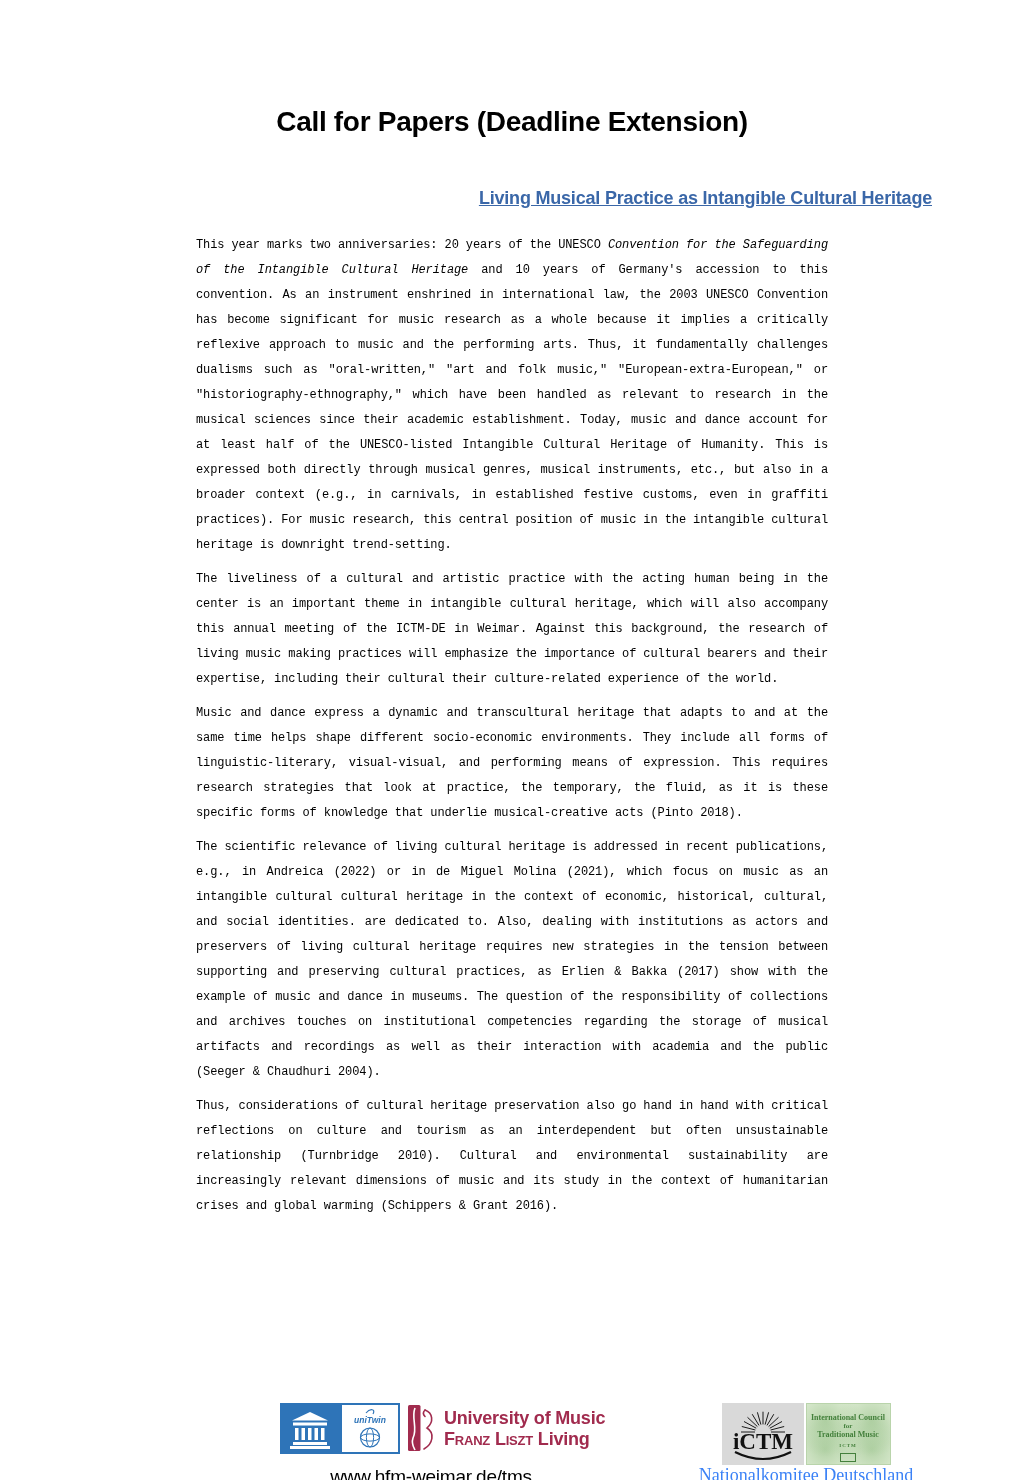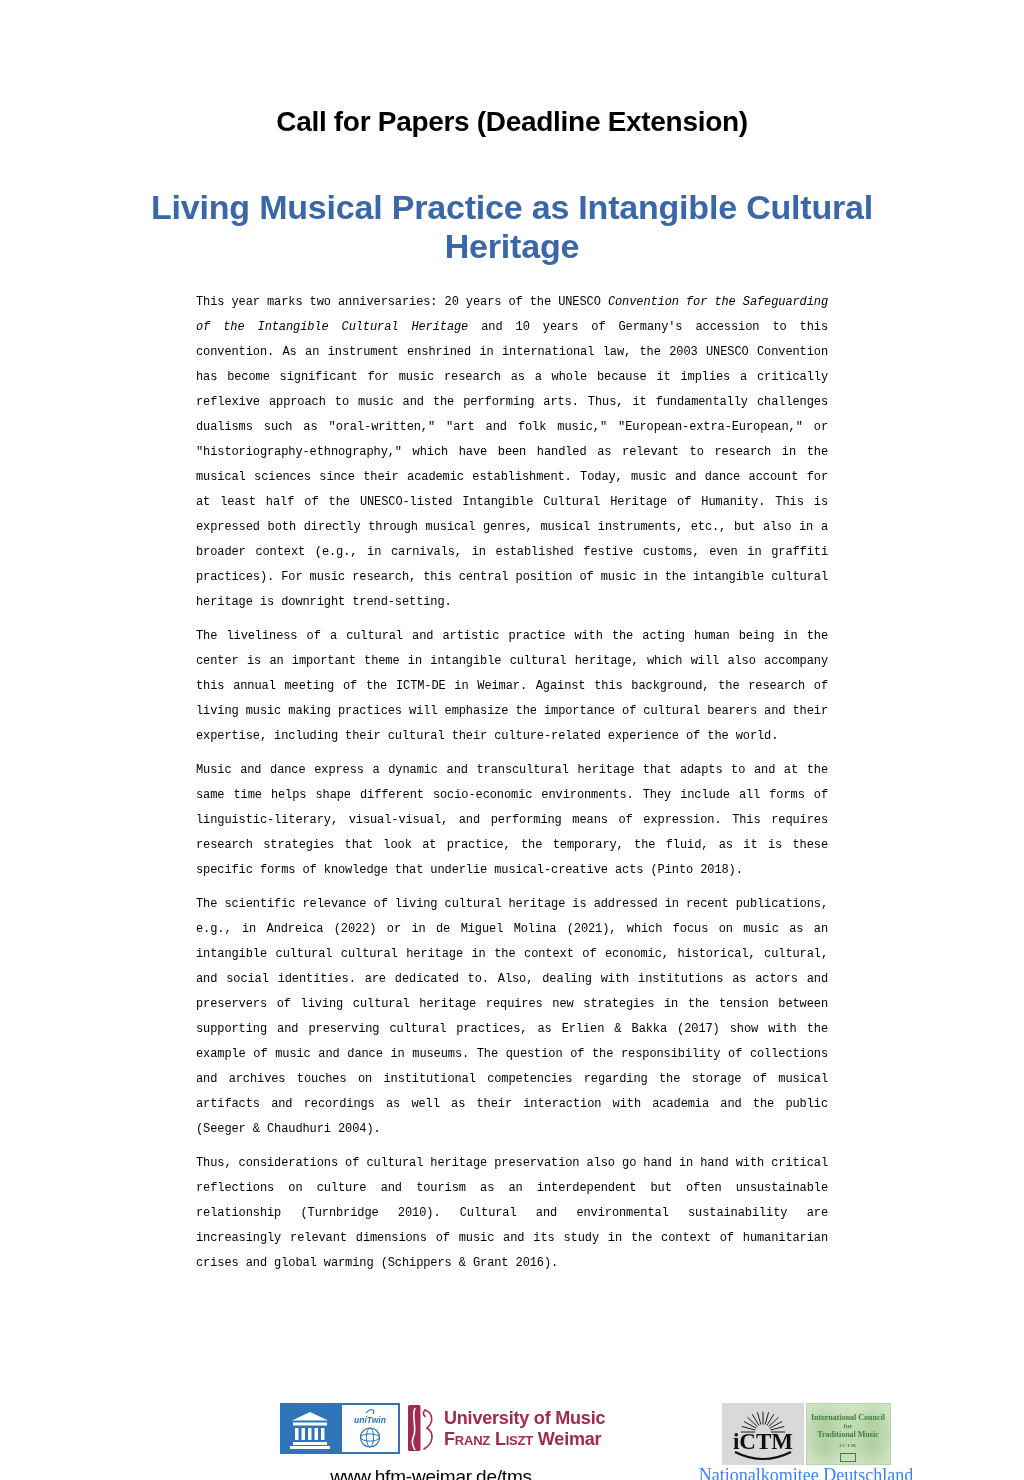--- a/index.html
+++ b/index.html
@@ -11,23 +11,24 @@
   .page-title {
     margin:106px 0 0; text-align:center;
     font-size:28px; font-weight:700; letter-spacing:-0.3px;
   }
   .subtitle {
     margin:27px 0 0; text-align:center;
     font-size:20px; font-weight:700; letter-spacing:-0.2px;
   }
   .sc { font-variant:small-caps; }
   .section-heading {
-    margin:50px 0 0; text-align:center;
-    font-size:34px; font-weight:700; letter-spacing:-0.2px;
+    margin:50px 0 0; text-align:right;
+    font-size:18px; font-weight:700; letter-spacing:-0.2px;
     color:var(--heading-blue,#3a67a8);
+    text-decoration:underline;
   }
   .content {
     margin:24px 104px 0; font-size:12px; line-height:25px;
     text-align:justify; letter-spacing:-0.1px;font-family:Liberation Mono, monospace;
   }
   .content p { margin:0 0 9px; }
   .italic { font-style:italic; }
 
   
   .footer { position:absolute; left:0; top:1398px; width:100%; height:140px; }
@@ -134,21 +135,21 @@
         </div>
         <div class="hfm-logo">
           <svg width="30" height="46" viewBox="0 0 30 46" aria-hidden="true">
             <rect x="0" y="0" width="12.5" height="46" rx="1.5" fill="var(--hfm-maroon,#a12b4e)"></rect>
             <path d="M7,3 C3,13 10,23 5,33 C3,39 6,43 7,45" stroke="#fff" stroke-width="1.6" fill="none"></path>
             <path d="M17,5 C15,7 15,9.5 17,11.5" stroke="var(--hfm-maroon,#a12b4e)" stroke-width="1.6" fill="none" stroke-linecap="round"></path>
             <path d="M17,5 C25,8 26,17 19,23 C27,28 25,39 16,44" stroke="var(--hfm-maroon,#a12b4e)" stroke-width="1.6" fill="none" stroke-linecap="round"></path>
           </svg>
           <div class="hfm-text">
             <div>University of Music</div>
-            <div><span class="sc">Franz Liszt</span><span> Weimar</span></div>
+            <div><span class="sc">Franz Liszt</span><span> Living</span></div>
           </div>
         </div>
       </div>
 
 
       <div class="footer-link-row">
         <a href="#">www.hfm-weimar.de/tms</a>
       </div>
     </div>
 

